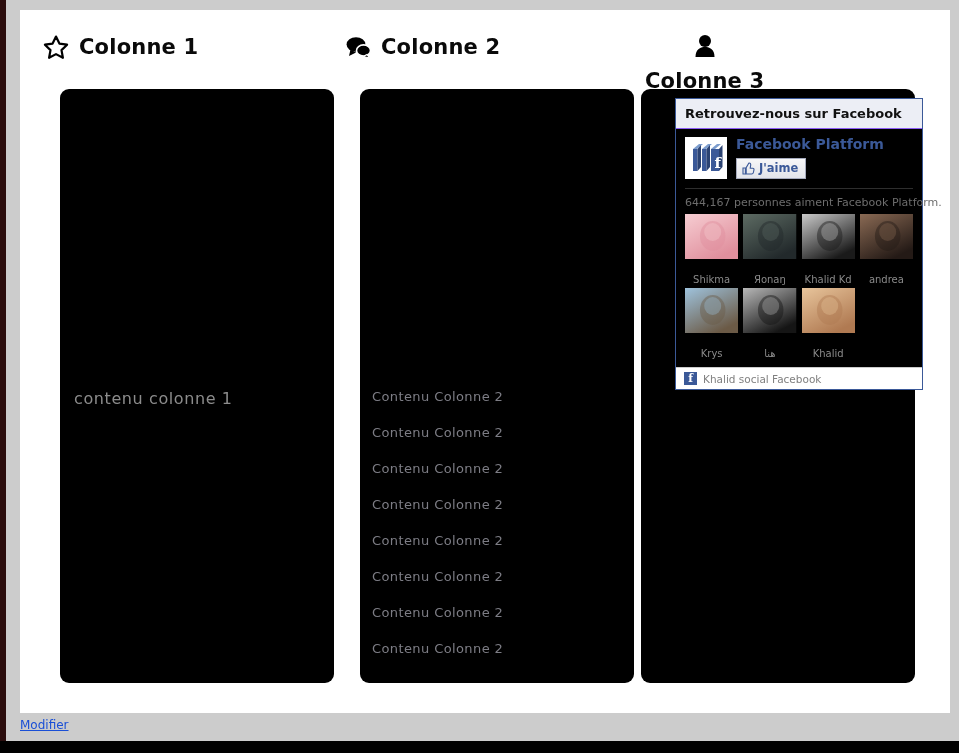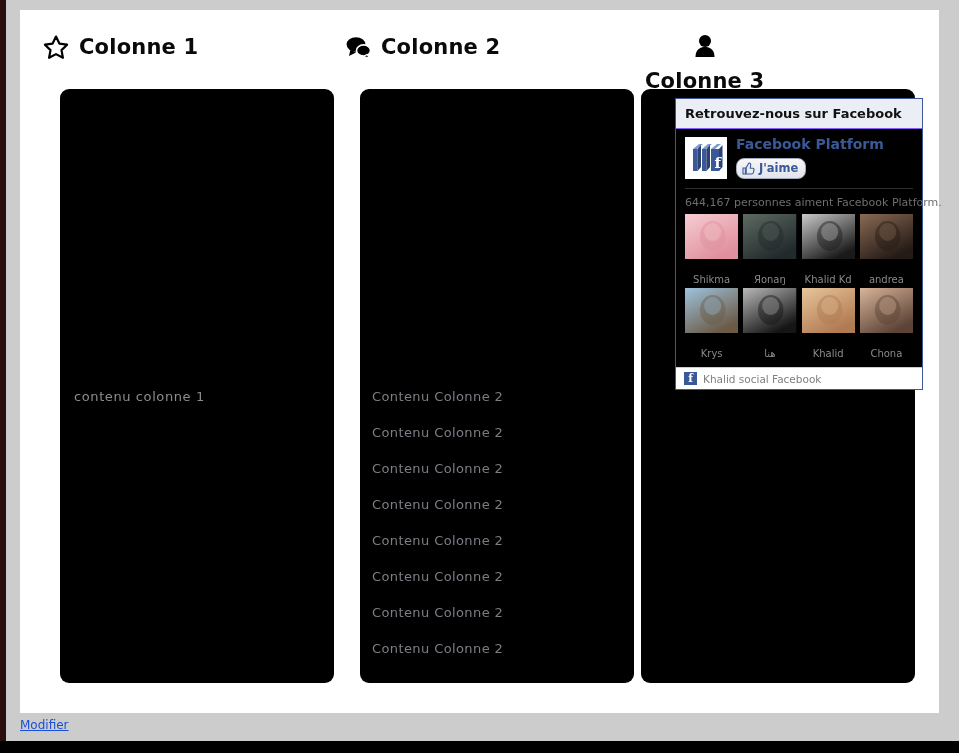--- a/index.html
+++ b/index.html
@@ -32,20 +32,21 @@
     position: absolute;
     left: 0; top: 741px;
     width: 959px; height: 12px;
     background: #000000;
   }
   .content-card {
     position: absolute;
     left: 20px; top: 10px;
     width: 919px; height: 703px;
     background: #ffffff;
+    padding-left: 11px;
   }
 
   
   .col-head {
     position: absolute;
     display: flex;
     align-items: center;
     gap: 9px;
     height: 30px;
   }
@@ -65,21 +66,21 @@
   }
 
   
   .panel {
     position: absolute;
     background: #000000;
     border-radius: 9px;
   }
   .c1-text {
     position: absolute;
-    font-size: 13px;
+    font-size: 16px;
     color: #8c8c8c;
     letter-spacing: 0.6px;
     white-space: nowrap;
   }
   .c2-item {
     position: absolute;
     font-size: 13px;
     color: #7d7d85;
     letter-spacing: 0.4px;
     white-space: nowrap;
@@ -126,21 +127,21 @@
     color: #3b5998;
     line-height: 1.1;
     margin-bottom: 6px;
   }
   .like-btn {
     display: inline-flex;
     align-items: center;
     gap: 4px;
     background: linear-gradient(#f7f7f8, #e2e4ea);
     border: 1px solid #a6abbd;
-    border-radius: 8px;
+    border-radius: 0;
     padding: 2px 7px 3px 5px;
     font-size: 11.5px;
     color: #3b5998;
     font-weight: bold;
     cursor: pointer;
   }
   .fb-count {
     font-size: 11px;
     color: #6d6d6d;
     padding: 7px 0 5px 0;
@@ -377,34 +378,20 @@
                   <stop offset="0%" stop-color="#e8c59c"></stop>
                   <stop offset="100%" stop-color="#b07a52"></stop>
                 </linearGradient>
               </defs>
               <rect width="50" height="45" fill="url(#g6)"></rect>
               <ellipse cx="26" cy="22" rx="12" ry="15" fill="#b07a52" opacity="0.45"></ellipse>
               <ellipse cx="26" cy="18" rx="8" ry="9" fill="#e8c59c" opacity="0.35"></ellipse>
             </svg>
             <div class="fb-name">Khalid</div>
           </div>
-          <div class="fb-face">
-            <svg class="fb-thumb" viewBox="0 0 50 45" preserveAspectRatio="none">
-              <defs>
-                <linearGradient id="g7" x1="0" y1="0" x2="0.6" y2="1">
-                  <stop offset="0%" stop-color="#d8b49a"></stop>
-                  <stop offset="100%" stop-color="#5c4335"></stop>
-                </linearGradient>
-              </defs>
-              <rect width="50" height="45" fill="url(#g7)"></rect>
-              <ellipse cx="26" cy="22" rx="12" ry="15" fill="#5c4335" opacity="0.45"></ellipse>
-              <ellipse cx="26" cy="18" rx="8" ry="9" fill="#d8b49a" opacity="0.35"></ellipse>
-            </svg>
-            <div class="fb-name">Chona</div>
-          </div>
         </div>
     </div>
     <div class="fb-footer">
       <span class="fb-f-badge">f</span>
       <span class="fb-footer-label">Khalid social Facebook</span>
     </div>
   </div>
 
 </div>
 

